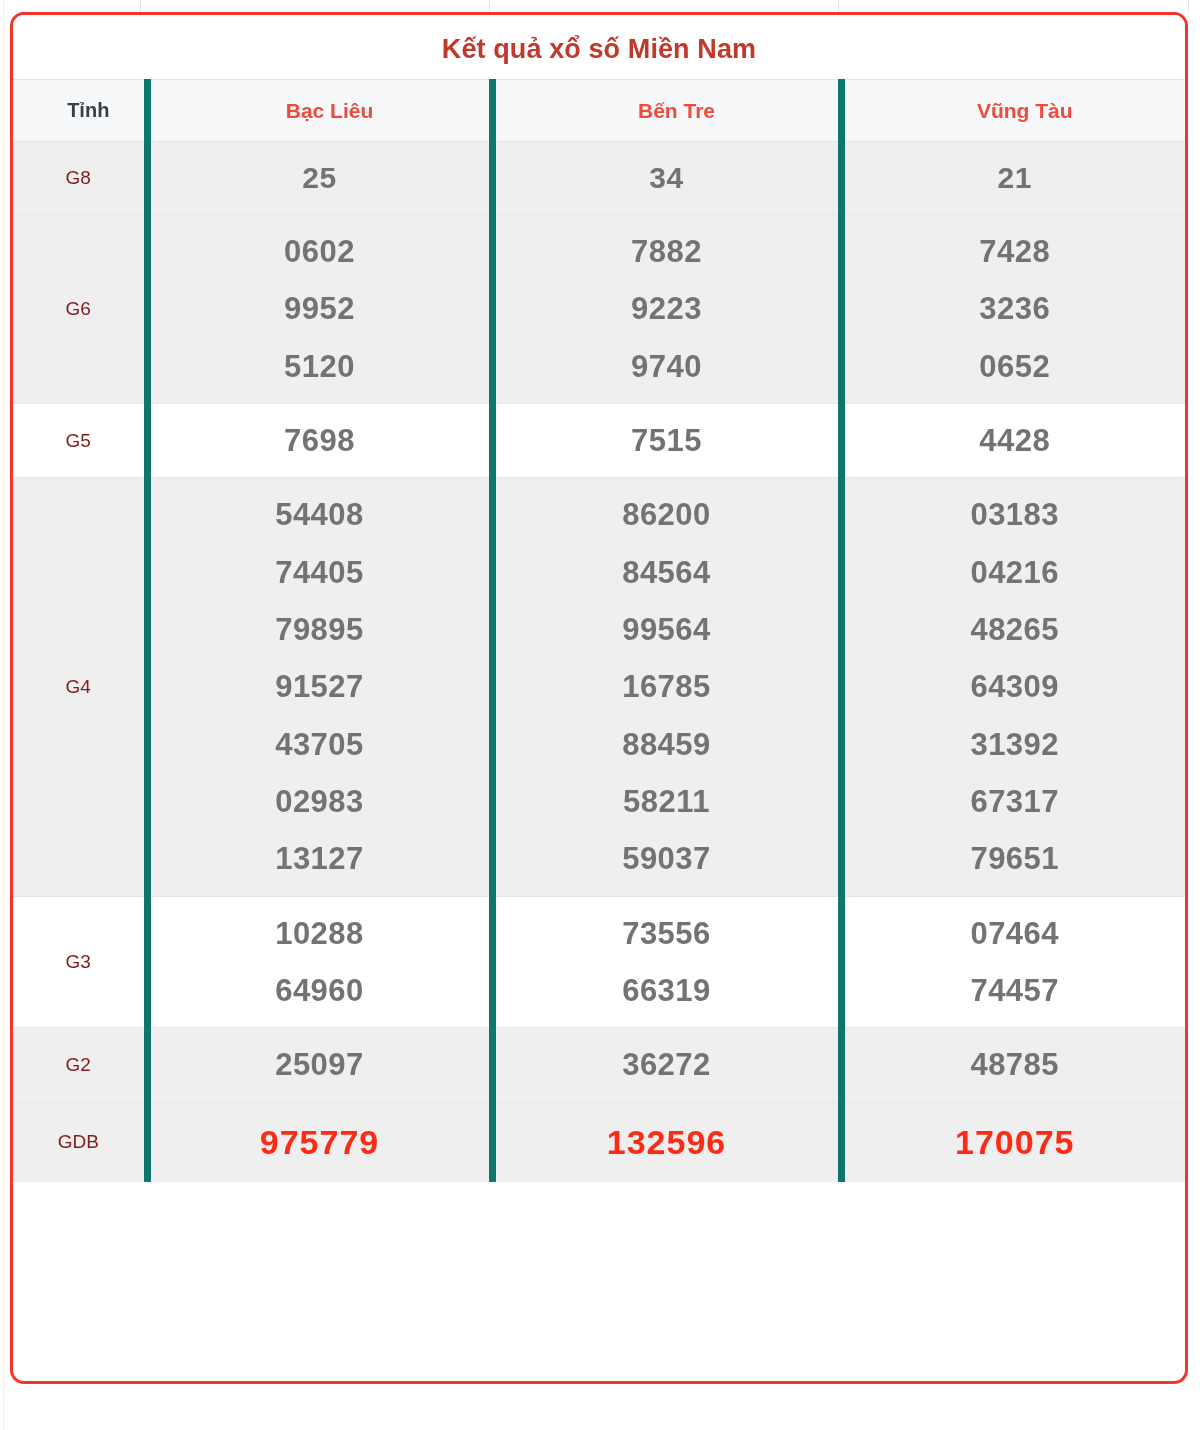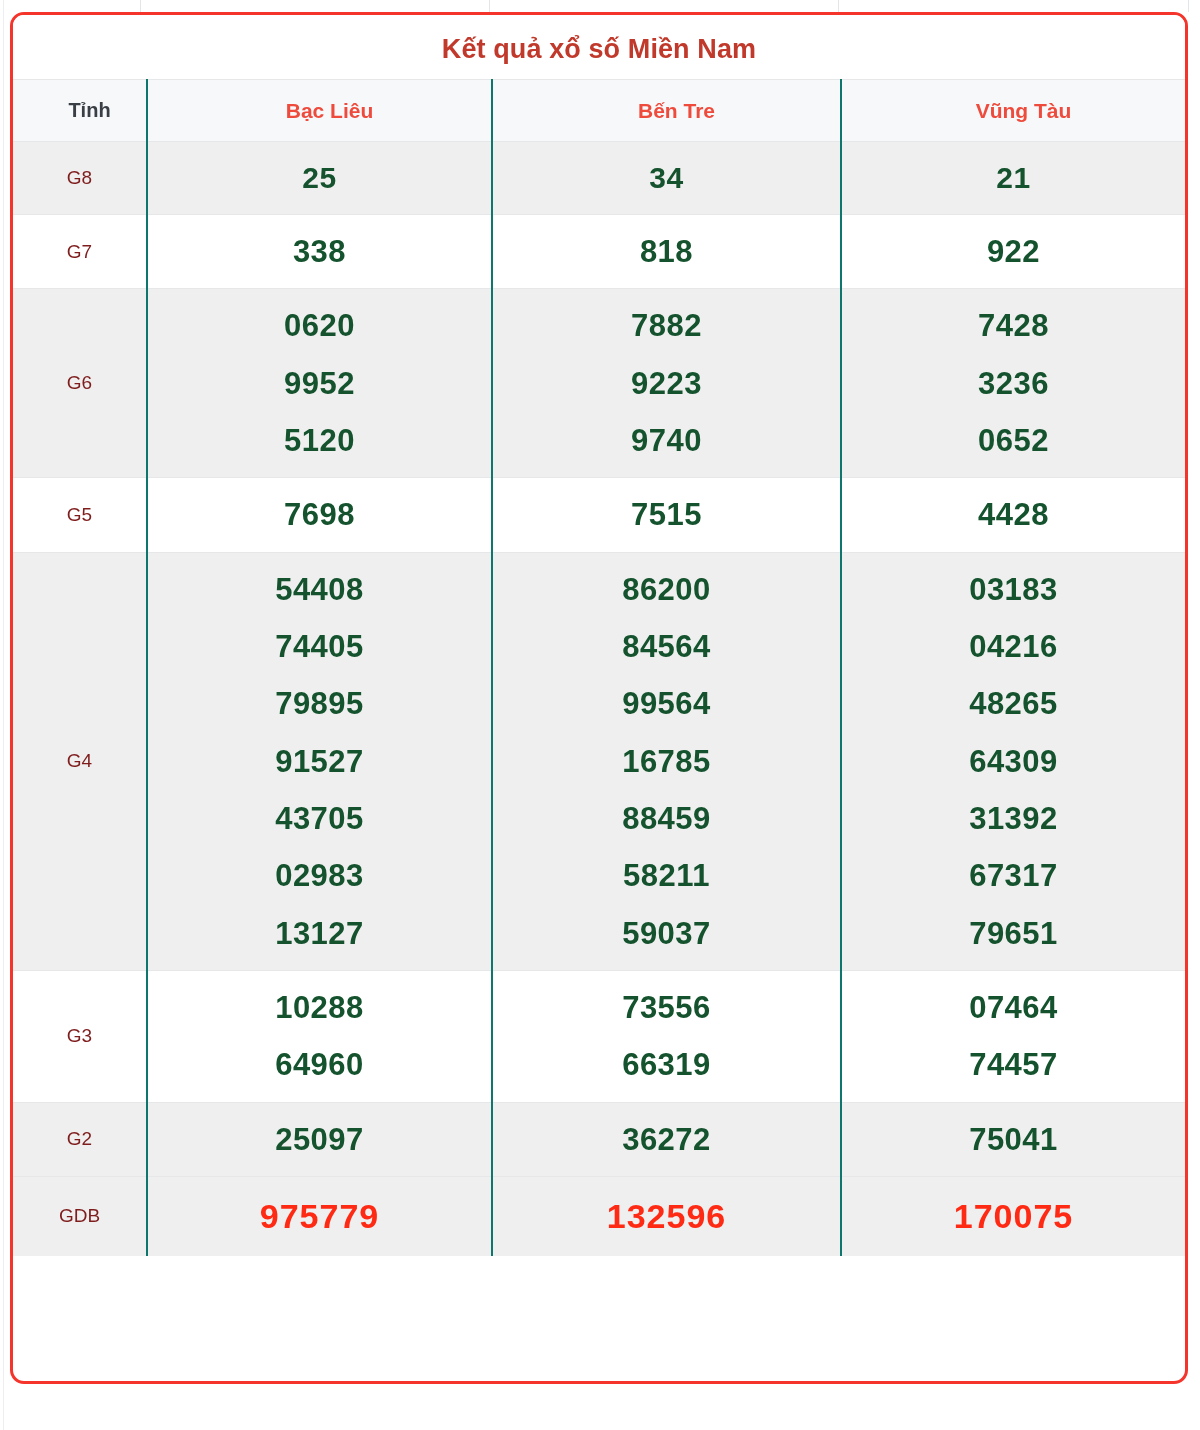--- a/index.html
+++ b/index.html
@@ -41,37 +41,37 @@
   .crumb .sep { color:#9aa4b0; margin:0 4px; font-weight:300; }
 
   table.results { width:100%; border-collapse:collapse; table-layout:fixed; }
   table.results col.c0 { width:134px; }
   table.results col.c1 { width:345px; }
   table.results col.c2 { width:349px; }
   table.results col.c3 { width:344px; }
 
   table.results th, table.results td {
     border-top:1px solid #e6e7e9;
-    border-left:2px solid #0f766e;
+    border-left:7px solid #0f766e;
     text-align:center;
     vertical-align:middle;
   }
   table.results th:first-child, table.results td:first-child { border-left:none; }
 
   thead th { background:#f7f8fa; height:62px;padding-left:20px; }
   th.prov-tinh { font-size:20px; font-weight:bold; color:#3a3f46; }
   th.prov { font-size:21px; font-weight:bold; color:#ee4b3c; }
 
   tbody tr.odd  td { background:#efefef; }
   tbody tr.even td { background:#ffffff; }
 
   td.glabel { font-size:19px; color:#7f1d1d; font-weight:400; }
   td.nums { padding:8px 0; }
   .num {
-    font-size:31px; font-weight:bold; color:#14532d;
+    font-size:31px; font-weight:bold; color:#737373;
     line-height:1.85; letter-spacing:.5px;
   }
   .num.jackpot { color:#ff2a14; font-size:34px; letter-spacing:1px; }
   tr.r-g8 .num { font-size:30px; }
   tr.r-gdb td { height:auto;margin-top:12px; }
 </style>
 </head>
 <body>
 
 <div id="page">
@@ -109,36 +109,24 @@
             <td class="nums">
               <div class="num">25</div>
             </td>
             <td class="nums">
               <div class="num">34</div>
             </td>
             <td class="nums">
               <div class="num">21</div>
             </td>
           </tr>
-          <tr class="even r-g7">
-            <td class="glabel">G7</td>
-            <td class="nums">
-              <div class="num">338</div>
-            </td>
-            <td class="nums">
-              <div class="num">818</div>
-            </td>
-            <td class="nums">
-              <div class="num">922</div>
-            </td>
-          </tr>
           <tr class="odd r-g6">
             <td class="glabel">G6</td>
             <td class="nums">
-              <div class="num">0620</div>
+              <div class="num">0602</div>
               <div class="num">9952</div>
               <div class="num">5120</div>
             </td>
             <td class="nums">
               <div class="num">7882</div>
               <div class="num">9223</div>
               <div class="num">9740</div>
             </td>
             <td class="nums">
               <div class="num">7428</div>
@@ -205,21 +193,21 @@
           </tr>
           <tr class="odd r-g2">
             <td class="glabel">G2</td>
             <td class="nums">
               <div class="num">25097</div>
             </td>
             <td class="nums">
               <div class="num">36272</div>
             </td>
             <td class="nums">
-              <div class="num">75041</div>
+              <div class="num">48785</div>
             </td>
           </tr>
           <tr class="odd r-gdb">
             <td class="glabel">GDB</td>
             <td class="nums">
               <div class="num jackpot">975779</div>
             </td>
             <td class="nums">
               <div class="num jackpot">132596</div>
             </td>

